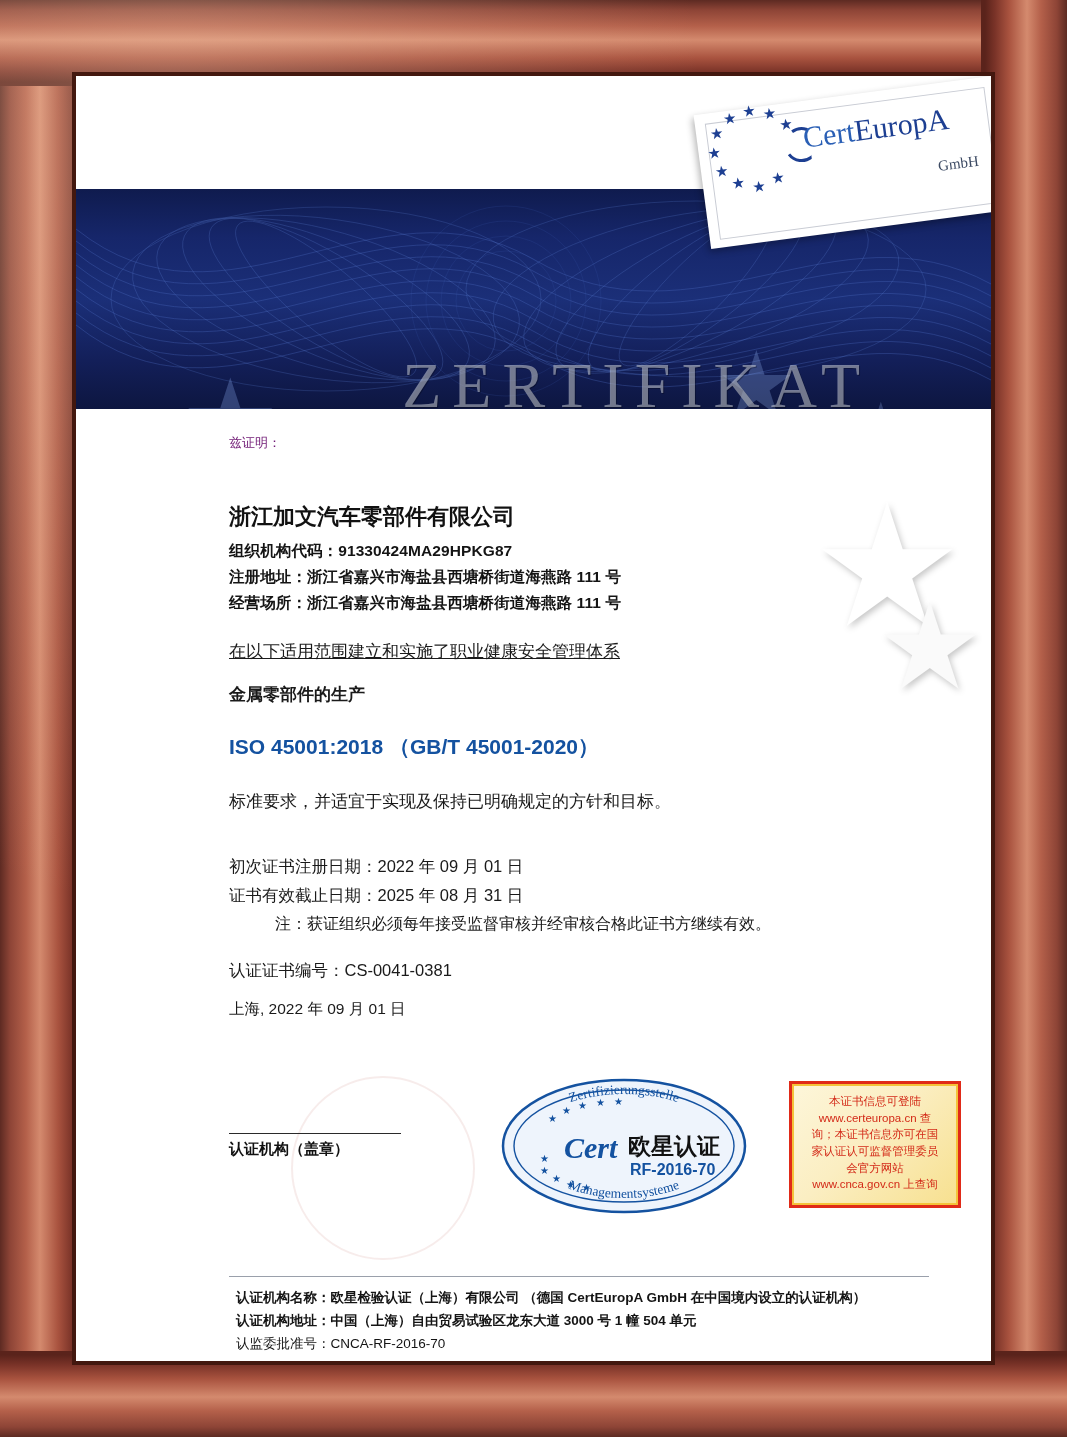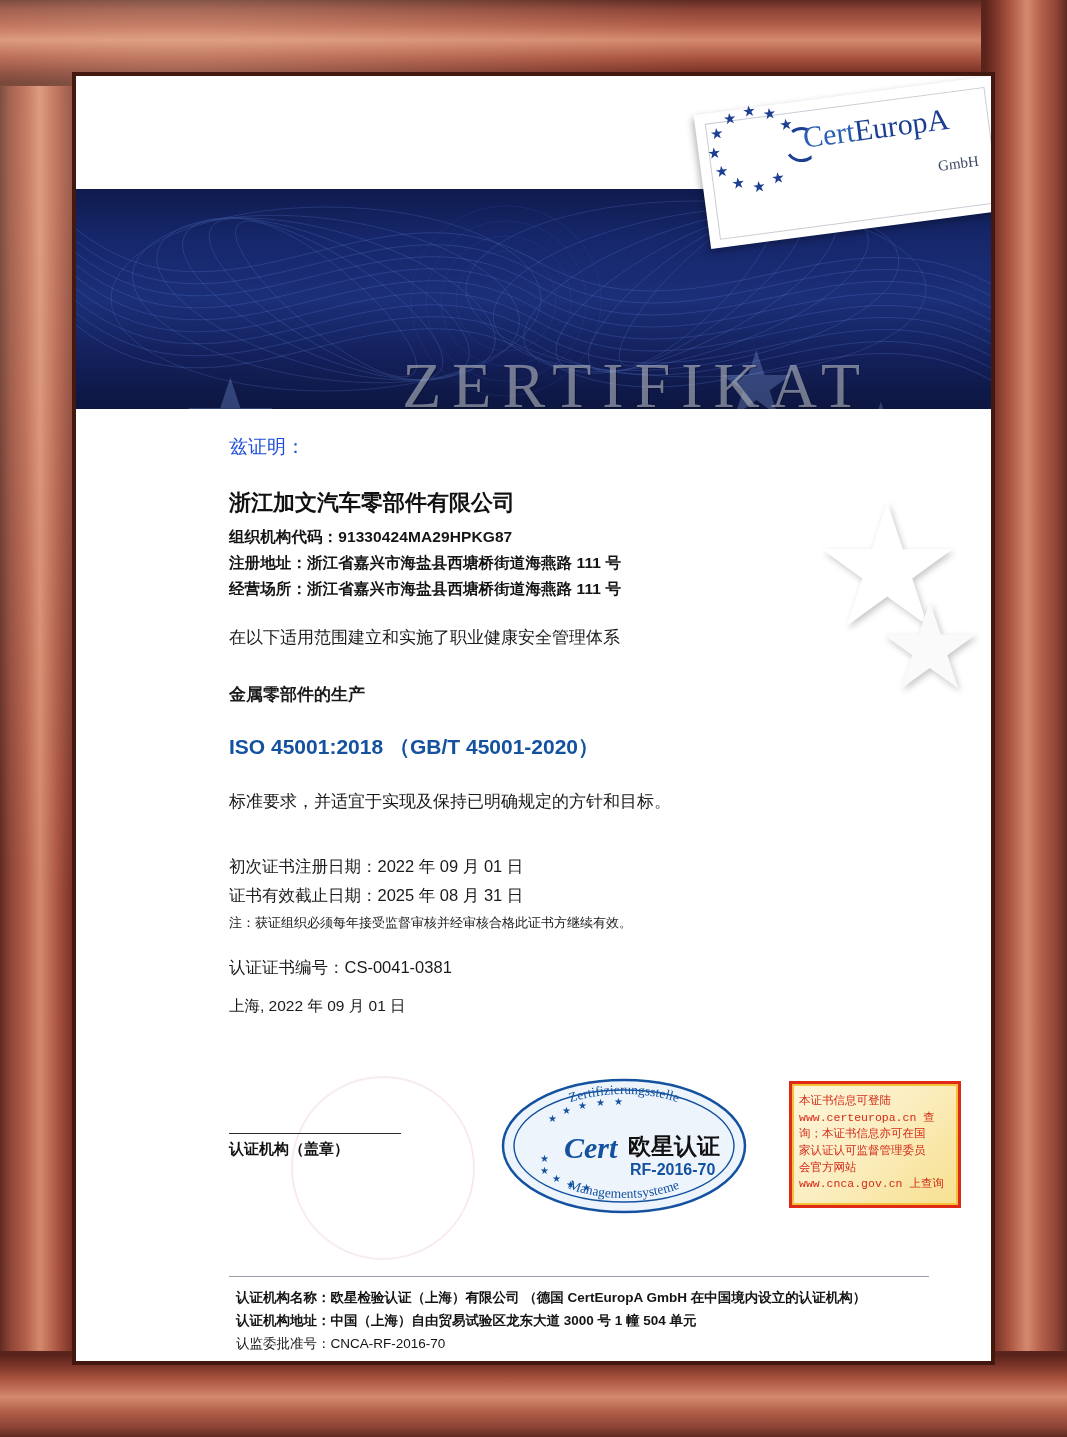--- a/index.html
+++ b/index.html
@@ -166,41 +166,42 @@
   }
 
   
   .body-area {
     position: absolute;
     left: 153px; top: 358px;
     width: 700px;
     color: #1a1a1a;
   }
   .t-intro {
-    font-size: 19px;
-    color: #1d4ed8;
-    margin-bottom: 28px;
+    font-size: 13px;
+    color: #701a75;
+    margin-bottom: 50px;
   }
   .t-company {
     font-size: 22px;
     font-weight: bold;
     color: #111;
     margin-bottom: 9px;
   }
   .kv {
     font-size: 15.5px;
     font-weight: bold;
     color: #141414;
     margin-bottom: 5px;
     letter-spacing: 0.1px;
   }
   .t-scope-intro {
     font-size: 17px;
     margin-top: 26px;
-    margin-bottom: 34px;
+    margin-bottom: 20px;
+    text-decoration: underline;
   }
   .t-scope {
     font-size: 17px;
     font-weight: bold;
     margin-bottom: 27px;
   }
   .t-conf {
     font-size: 17px;
     margin-bottom: 30px;
   }
@@ -212,22 +213,23 @@
   }
   .t-req {
     font-size: 17px;
     margin-bottom: 43px;
   }
   .t-date {
     font-size: 16.5px;
     margin-bottom: 7px;
   }
   .t-note {
-    font-size: 13px;
+    font-size: 16px;
     margin-bottom: 25px;
+    margin-left: 46px;
   }
   .t-certno {
     font-size: 16.5px;
     margin-bottom: 17px;
   }
   .t-place {
     font-size: 15.5px;
   }
   .sign-line {
     position: absolute;
@@ -257,24 +259,25 @@
   .seal-red .inner {
     position: absolute;
     left: 0; top: 0; right: 0; bottom: 0;
     border: 3px solid #e02a18;
     background: linear-gradient(135deg, #fdf6da 0%, #fbeec2 45%, #f7e08f 100%);
     box-shadow: inset 0 0 0 2px #f4c23a;
   }
   .seal-red .txt {
     position: absolute;
     left: 10px; top: 12px; right: 10px;
+    text-align: center;
     color: #d32a18;
     font-size: 11.5px;
     line-height: 1.45;
-    font-family: Liberation Mono, monospace;
+    font-family: Liberation Sans, sans-serif;
   }
   .stamp-ghost {
     position: absolute;
     left: 215px; top: 1000px;
     width: 180px; height: 180px;
     border-radius: 50%;
     border: 2px solid rgba(200,120,110,0.28);
     opacity: 0.5;
   }
 

